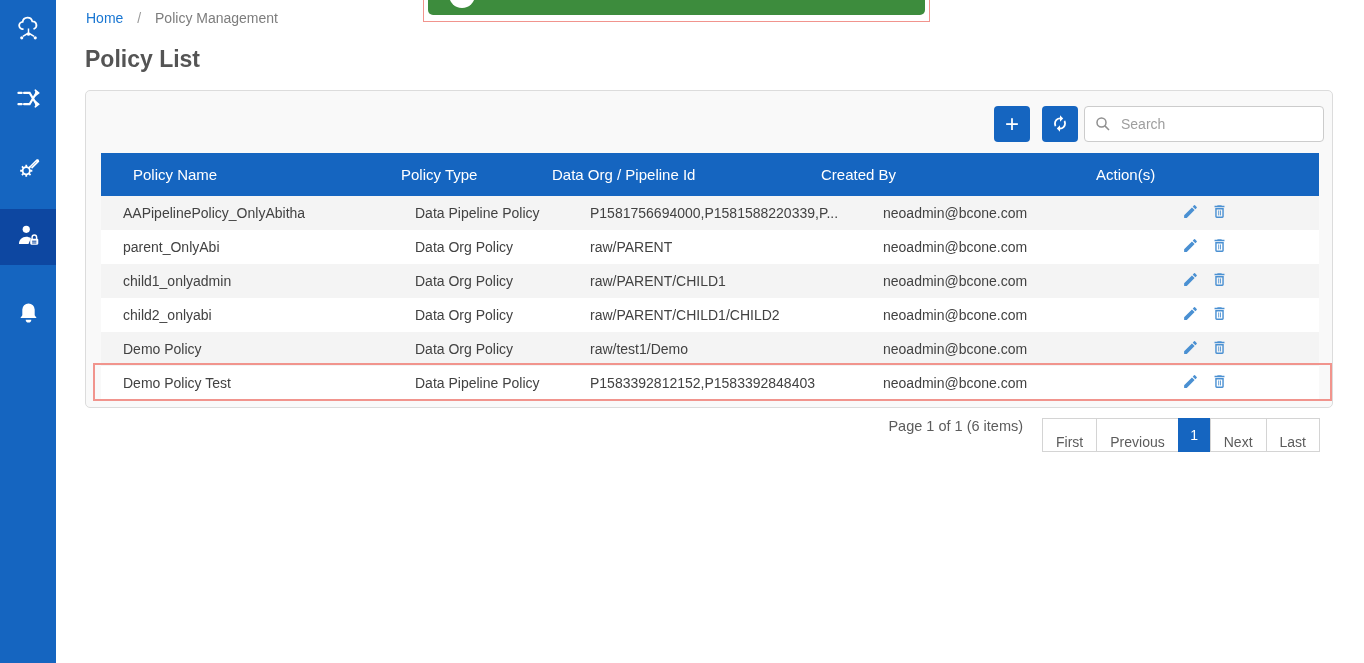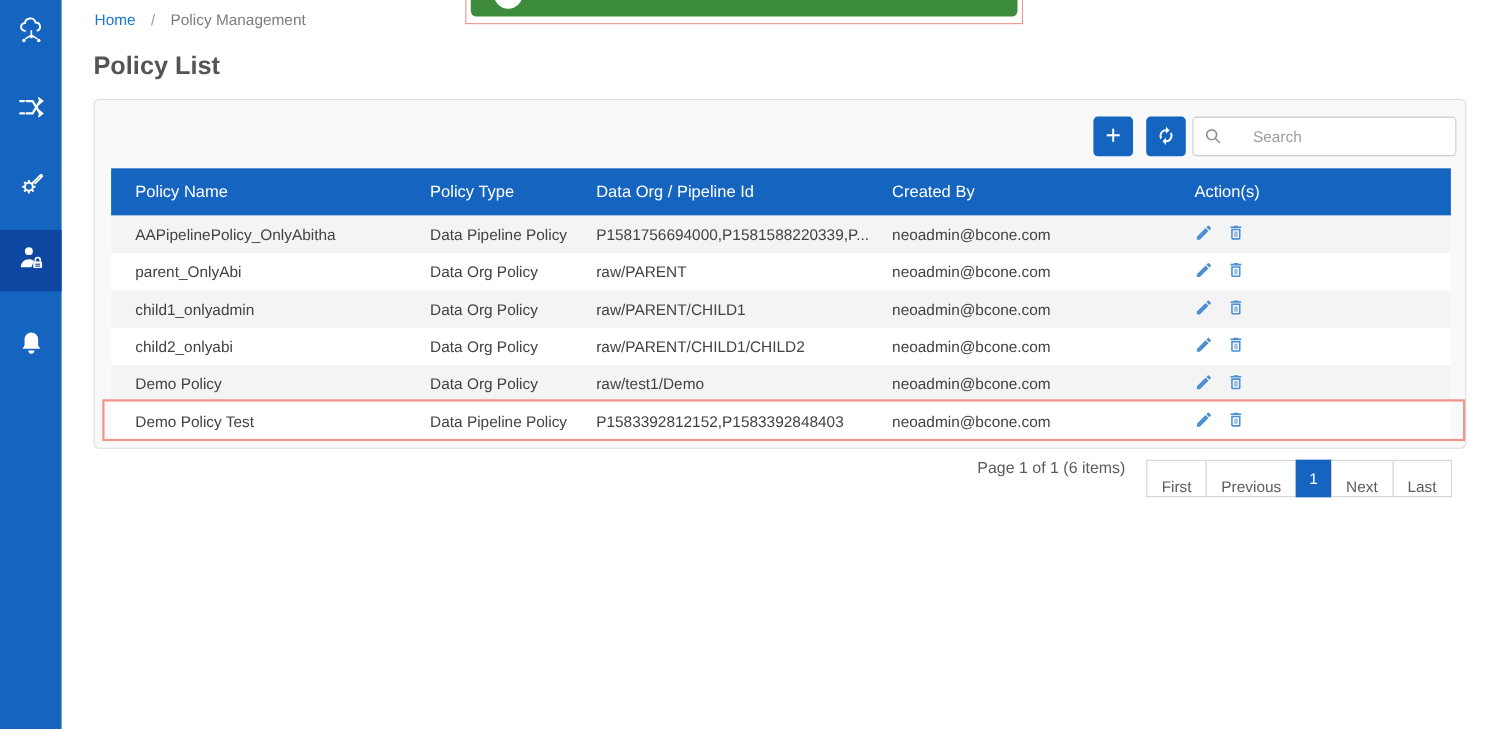--- a/index.html
+++ b/index.html
@@ -32,31 +32,31 @@
   #card { position:absolute; left:85px; top:90px; width:1248px; height:318px;
           background:#f9f9f9; border:1px solid #dcdcdc; border-radius:5px; }
 
   .tool-btn { position:absolute; top:15px; width:36px; height:36px; background:#1565c0;
               border:none; border-radius:4px; color:#fff; cursor:pointer;
               display:flex; align-items:center; justify-content:center; }
   #add-btn { left:908px; font-size:24px; font-weight:400; line-height:36px; }
   #refresh-btn { left:956px; }
   #search-wrap { position:absolute; left:998px; top:15px; width:240px; height:36px; }
   #search-input { width:100%; height:100%; border:1px solid #cccccc; border-radius:4px;
-                  padding:0 10px 0 54px; font-size:14px; color:#444; background:#fff;
+                  padding:0 10px 0 36px; font-size:14px; color:#444; background:#fff;
                   font-family:"Liberation Sans", sans-serif; }
   #search-input::placeholder { color:#9e9e9e; }
   #search-icon { position:absolute; left:10px; top:9px; }
 
   
   #table { position:absolute; left:15px; top:62px; width:1218px; }
   .t-row { display:grid; grid-template-columns:268px 151px 269px 275px 1fr; align-items:center; }
   .t-head { background:#1565c0; color:#ffffff; height:43px; font-size:15px; }
-  .t-head > div { padding-left:22px; }
-  .t-data { height:34px; font-size:14px; color:#424242; background:#ffffff; }
+  .t-head > div { padding-left:32px; }
+  .t-data { height:34px; font-size:14px; color:#424242; background:#ffffff;gap:24px; }
   .t-data:nth-child(odd) { background:#f4f4f4; }
   .t-data > div { padding-left:22px; white-space:nowrap; overflow:hidden; }
   .actions { display:flex; gap:12px; align-items:center; }
   .icon-btn { background:none; border:none; cursor:pointer; padding:0; display:flex; }
 
   
   #row-annotation { position:absolute; left:93px; top:363px; width:1239px; height:38px;
                     border:2px solid #f1948d; pointer-events:none; }
 
   

